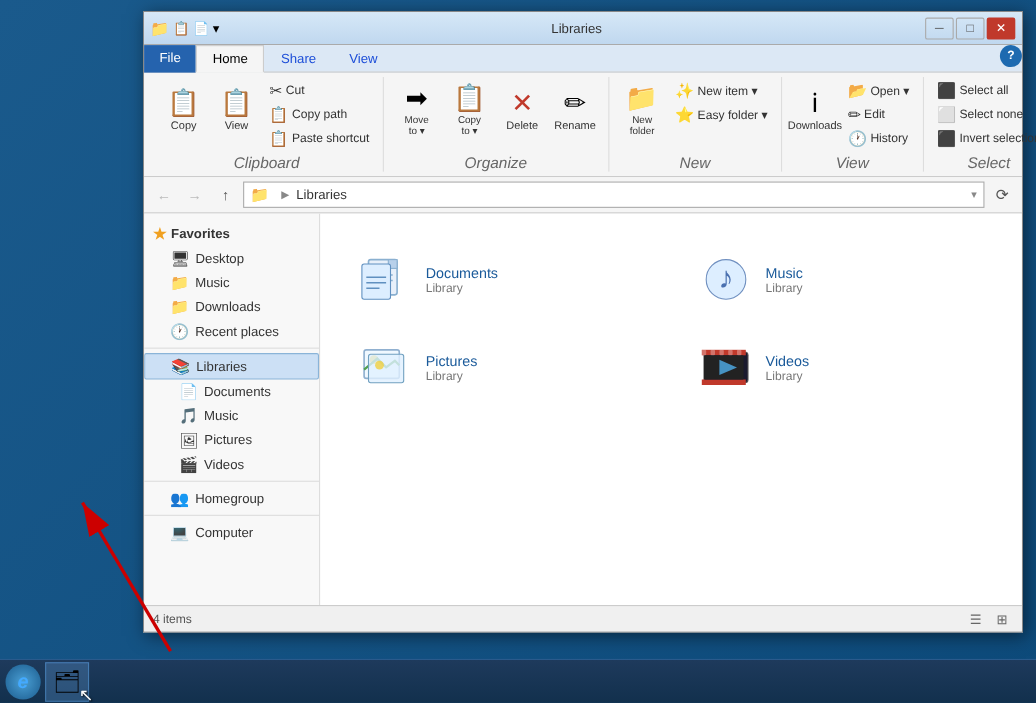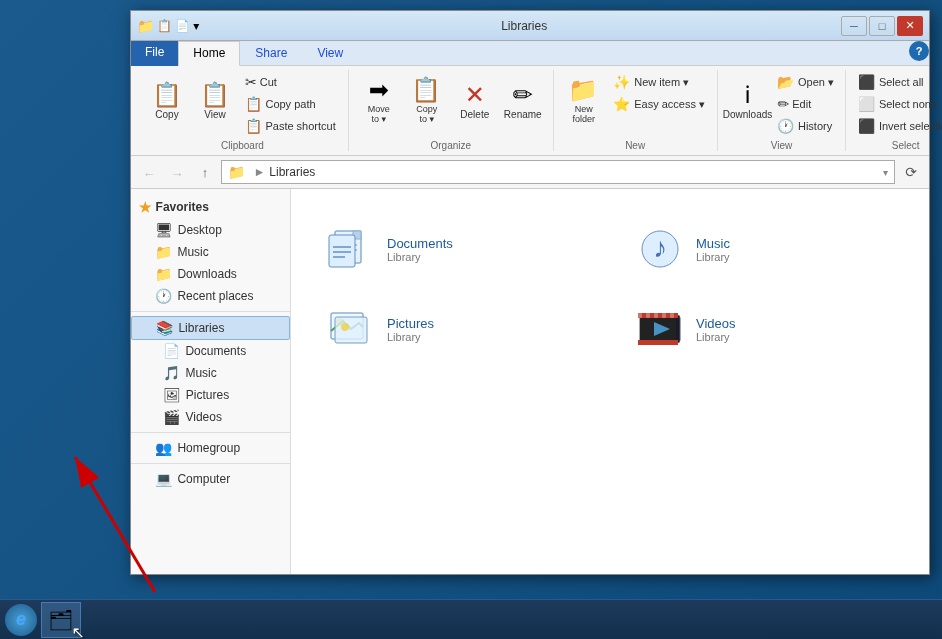--- a/index.html
+++ b/index.html
@@ -168,24 +168,25 @@
     }
     .ribbon-group:last-child { border-right: none; }
     .ribbon-group-content {
       display: flex;
       align-items: flex-start;
       gap: 4px;
       flex: 1;
       padding: 2px 0;
     }
     .ribbon-group-label {
-      font-size: 10px;
+      font-size: 14px;
       color: #666;
       margin-top: 2px;
       text-align: center;
+      font-style: italic;
     }
 
     .ribbon-btn-large {
       display: flex;
       flex-direction: column;
       align-items: center;
       justify-content: center;
       width: 44px;
       min-height: 58px;
       cursor: pointer;
@@ -515,21 +516,21 @@
               <div class="btn-label" style="white-space:pre;text-align:center;font-size:9px;">New
 folder</div>
             </div>
             <div class="ribbon-col">
               <div class="ribbon-btn-small">
                 <span class="icon-small">✨</span>
                 <span>New item ▾</span>
               </div>
               <div class="ribbon-btn-small">
                 <span class="icon-small">⭐</span>
-                <span>Easy access ▾</span>
+                <span>Easy folder ▾</span>
               </div>
             </div>
           </div>
           <div class="ribbon-group-label">New</div>
         </div>
 
         <div class="ribbon-group">
           <div class="ribbon-group-content">
             <div class="ribbon-btn-large">
               <div class="icon-large">ℹ</div>
@@ -728,20 +729,27 @@
               <div class="item-name">Videos</div>
               <div class="item-type">Library</div>
             </div>
           </div>
 
         </div>
       </div>
 
     </div>
 
+    <div class="status-bar">
+      <span>4 items</span>
+      <div class="status-right">
+        <div class="view-btn">☰</div>
+        <div class="view-btn">⊞</div>
+      </div>
+    </div>
 
   </div>
 
   <svg class="arrow-svg" width="130" height="160" viewBox="0 0 130 160">
     <defs>
       <marker id="arrowhead" markerWidth="10" markerHeight="7" refX="10" refY="3.5" orient="auto">
         <polygon points="0 0, 10 3.5, 0 7" fill="#cc0000"></polygon>
       </marker>
     </defs>
     <line x1="100" y1="155" x2="20" y2="20" stroke="#cc0000" stroke-width="3" marker-end="url(#arrowhead)"></line>

